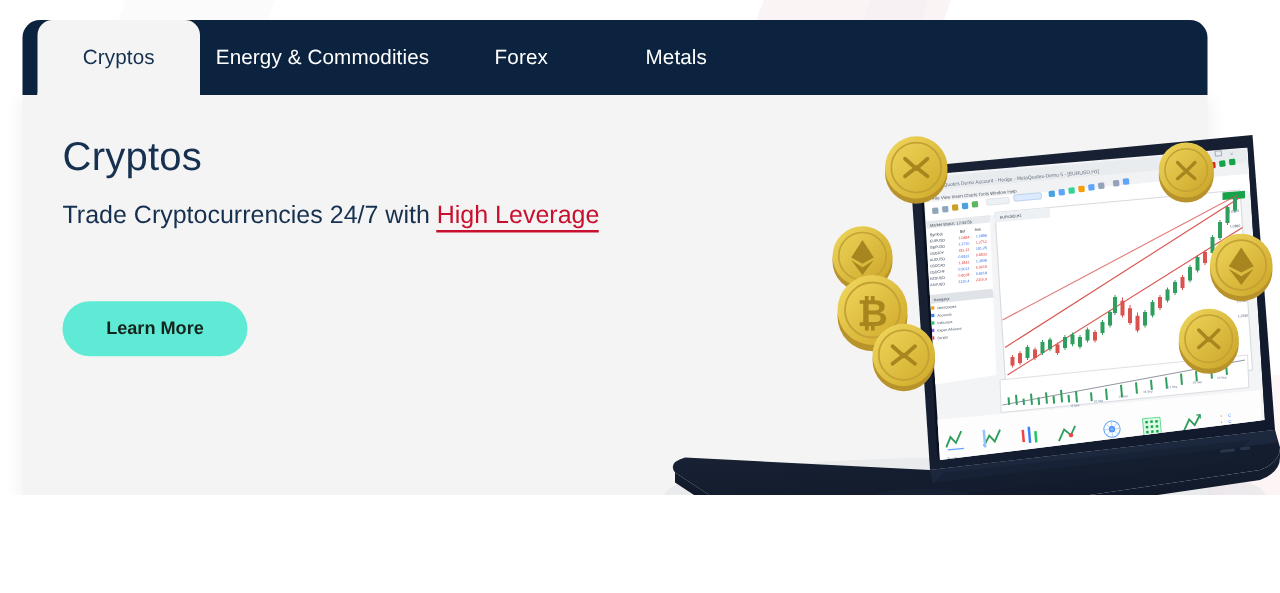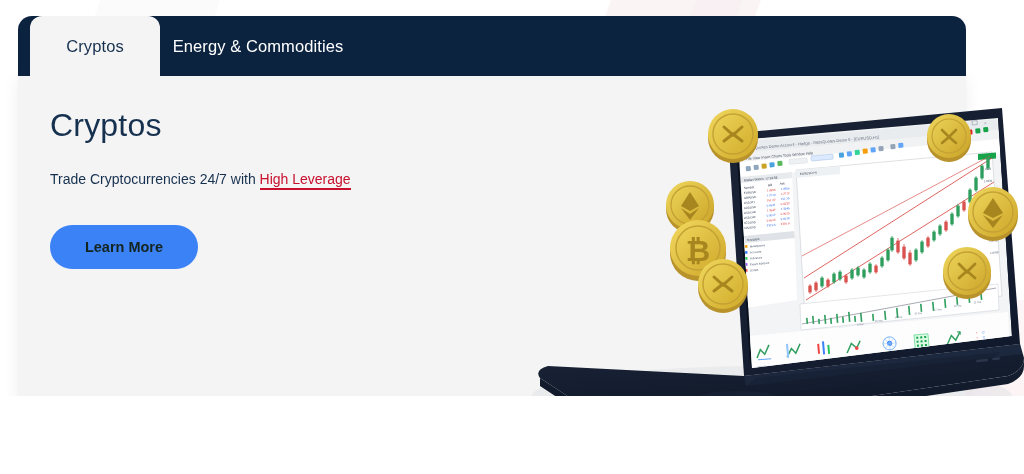--- a/index.html
+++ b/index.html
@@ -122,40 +122,40 @@
     z-index: 6;
   }
   .headline {
     font-size: 32px;
     font-weight: 400;
     color: #16304f;
     line-height: 1.1;
     letter-spacing: .2px;
   }
   .subcopy {
-    margin-top: 26px;
-    font-size: 14px;
+    margin-top: 14px;
+    font-size: 20px;
     line-height: 1.5;
     color: #16304f;
     max-width: 430px;
   }
   .hl {
     color: #c8102e;
     border-bottom: 2px solid #c8102e;
     padding-bottom: 1px;
     cursor: pointer;
     text-decoration: none;
   }
   .cta {
-    margin-top: 35px;
+    margin-top: 54px;
     display: inline-flex;
     align-items: center;
     justify-content: center;
     width: 148px; height: 44px;
-    background: #3b82f6;
+    background: #5eead4;
     color: #14241f;
     border: none;
     border-radius: 24px;
     font-size: 14.5px;
     font-weight: bold;
     font-family: "Liberation Sans", sans-serif;
     cursor: pointer;
   }
 
   
@@ -183,20 +183,26 @@
   <div class="wm wm-5"></div>
 
   <div class="card"></div>
 
   <div class="tabbar">
     <div class="tab active" style="width:130px">
       <span>Cryptos</span>
     </div>
     <div class="tab" style="width:196px">
       <span>Energy &amp; Commodities</span>
+    </div>
+    <div class="tab" style="width:122px">
+      <span>Forex</span>
+    </div>
+    <div class="tab" style="width:126px">
+      <span>Metals</span>
     </div>
   </div>
 
   <div class="copy">
     <h1 class="headline">Cryptos</h1>
     <p class="subcopy">
       <span>Trade Cryptocurrencies 24/7 with </span><a class="hl" href="#">High Leverage</a><br>
     </p>
     <button class="cta">Learn More</button>
   </div>

